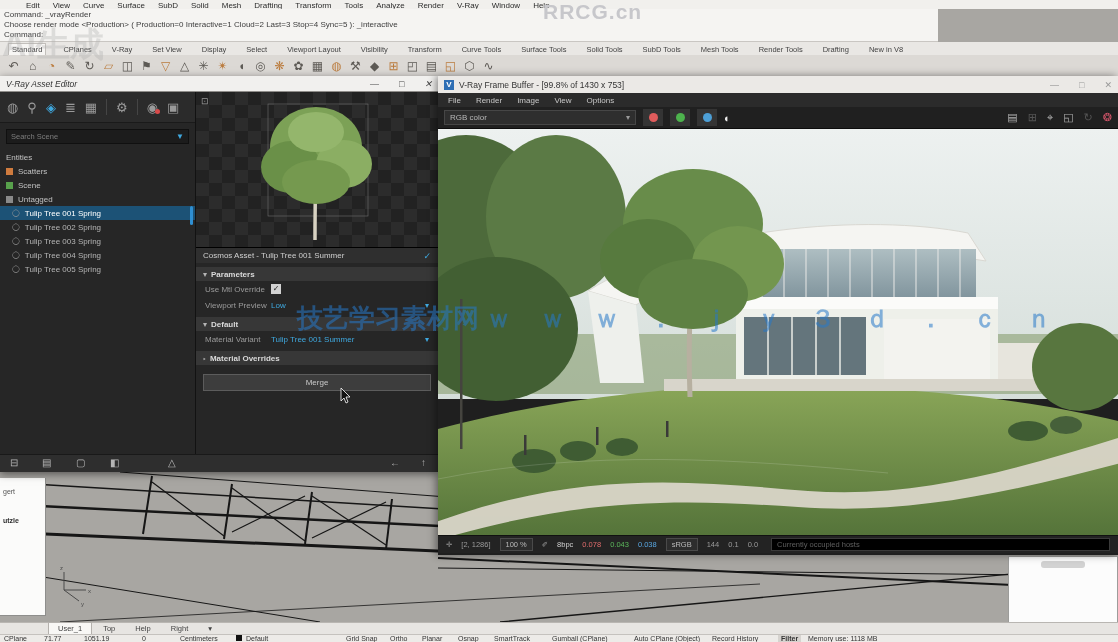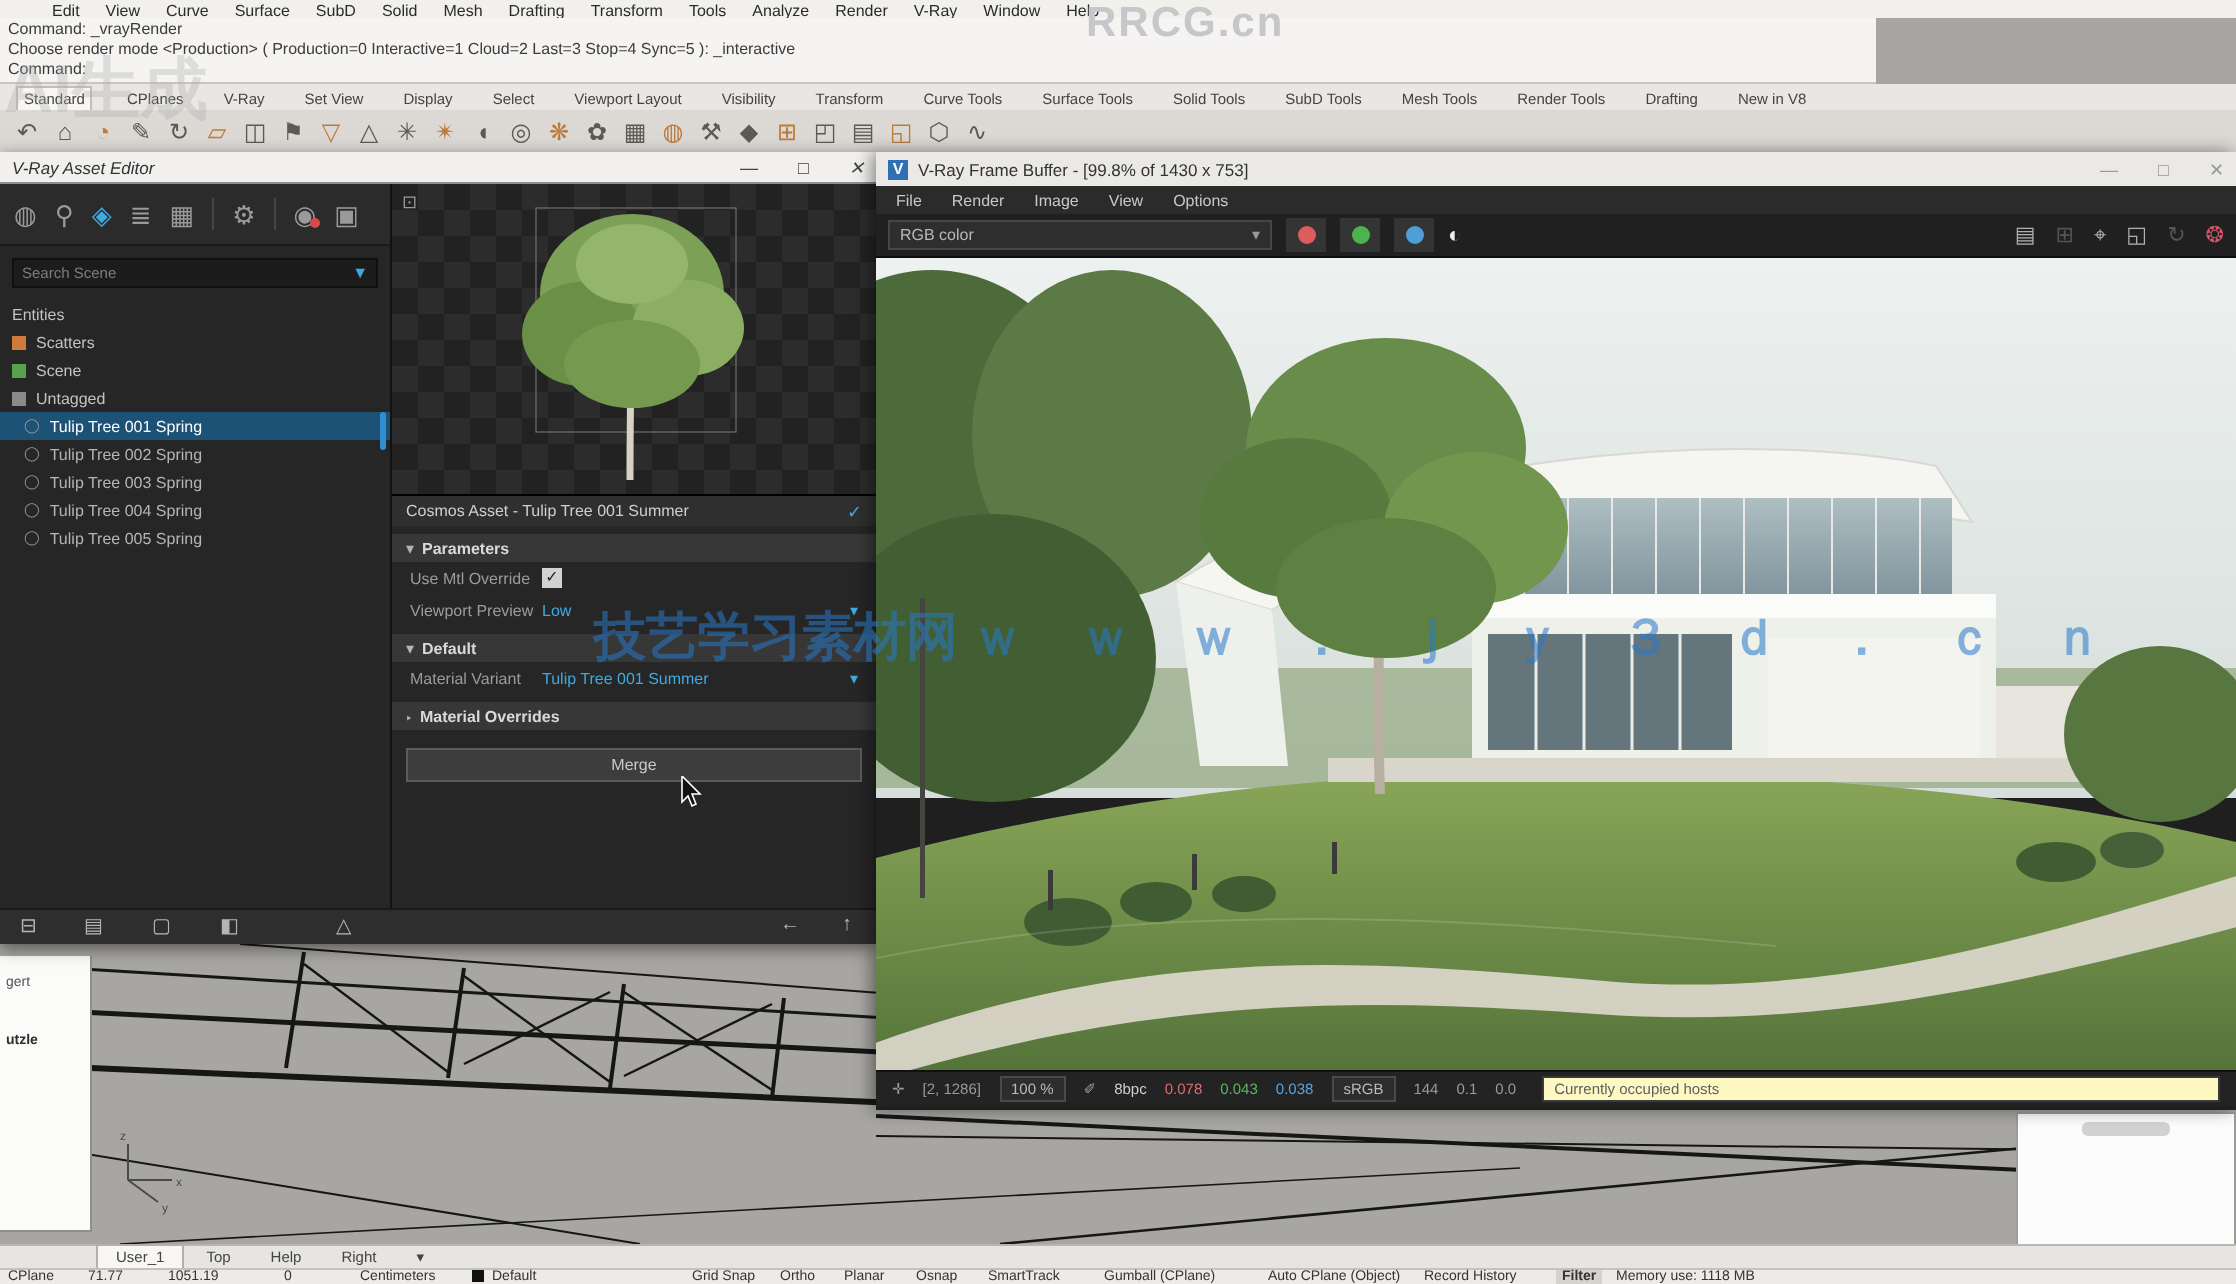--- a/index.html
+++ b/index.html
@@ -94,21 +94,21 @@
   .dot{width:9px;height:9px;border-radius:50%;}
   .alpha{color:#eee;font-size:11px;}
   .vfb-right{margin-left:auto;display:flex;gap:10px;color:#b0b0b0;font-size:11px;align-items:center;}
   .dim{color:#555;}
   .vred{color:#d4556a;}
   .vfb-img{position:absolute;left:0;top:53px;width:680px;height:406px;overflow:hidden;}
   .vfb-status{position:absolute;left:0;top:459px;width:680px;height:18px;background:#232323;border-top:1px solid #111;
     display:flex;align-items:center;gap:9px;padding:0 8px;font-size:7.5px;color:#9a9a9a;box-sizing:border-box;}
   .boxy{border:1px solid #4a4a4a;background:#2d2d2d;padding:1px 5px;color:#bbb;}
   .rv{color:#e06c6c;} .gv{color:#5cb85c;} .bv{color:#58a6e0;}
-  .hint{flex:1;background:#fef9c3;border:1px solid #3a3a3a;color:#5f5f5f;padding:1px 5px;margin-left:4px;
+  .hint{flex:1;background:#000000;border:1px solid #3a3a3a;color:#5f5f5f;padding:1px 5px;margin-left:4px;
     white-space:nowrap;overflow:hidden;}
   
   .wm{pointer-events:none;z-index:60;white-space:nowrap;}
   .wm-rrcg{left:543px;top:0px;font-size:21px;font-weight:bold;color:#c7c7cb;letter-spacing:1px;}
   .wm-ai{left:2px;top:22px;font-size:34px;font-weight:bold;color:rgba(175,175,175,.35);}
   .wm-center{left:297px;top:301px;font-size:26px;font-weight:bold;color:rgba(38,120,200,.55);}
   .wm-center .url{letter-spacing:29px;font-size:25px;}
   .cursor{left:340px;top:388px;z-index:70;}
 </style>
 </head>

